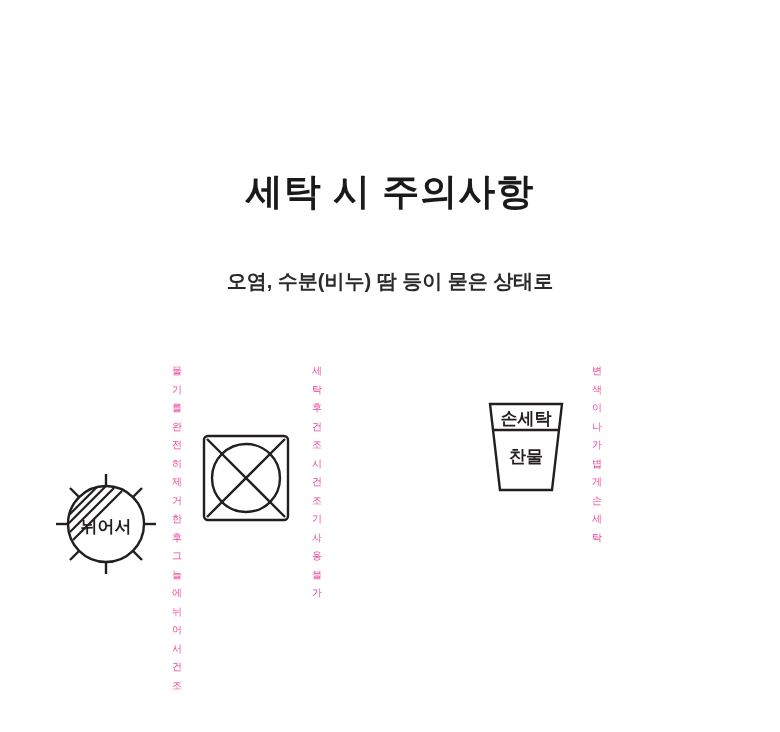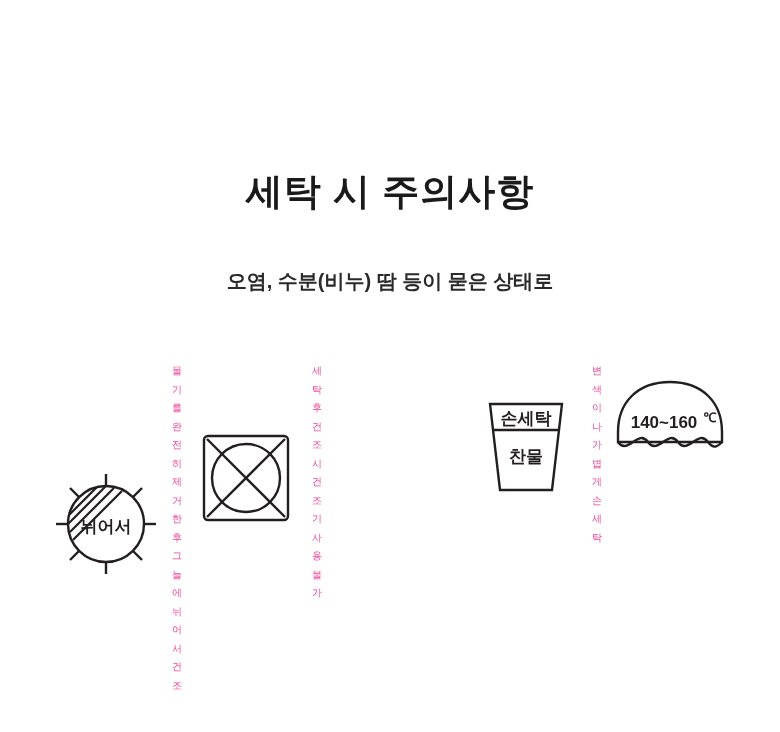--- a/index.html
+++ b/index.html
@@ -149,24 +149,16 @@
           <text x="66" y="72" text-anchor="middle" font-family="Liberation Sans, sans-serif" font-size="17" font-weight="bold" fill="#231f20">찬물</text>
         </svg>
       </div>
       <div class="caption">
         <span class="line">변색이나 가볍게</span>
         <span class="line">손세탁</span>
       </div>
     </div>
 
     <div class="icon-cell">
-      <div class="icon-art">
-        <svg width="140" height="120" viewBox="0 0 140 120" xmlns="http://www.w3.org/2000/svg">
-          <path d="M18 86 L18 76 C18 46 38 26 70 26 C102 26 122 46 122 76 L122 86 Z" fill="none" stroke="#231f20" stroke-width="2.4"></path>
-          <path d="M18 86 C28 100 38 72 48 86 C58 100 68 72 78 86 C88 100 98 72 108 86 C114 94 118 90 122 86" fill="none" stroke="#231f20" stroke-width="2.4"></path>
-          <text x="64" y="72" text-anchor="middle" font-family="Liberation Sans, sans-serif" font-size="17" font-weight="bold" fill="#231f20">140~160</text>
-          <text x="110" y="66" text-anchor="middle" font-family="Liberation Sans, sans-serif" font-size="13" font-weight="bold" fill="#231f20">℃</text>
-        </svg>
-      </div>
     </div>
 
   </div>
 </div>
 
 </body></html>

